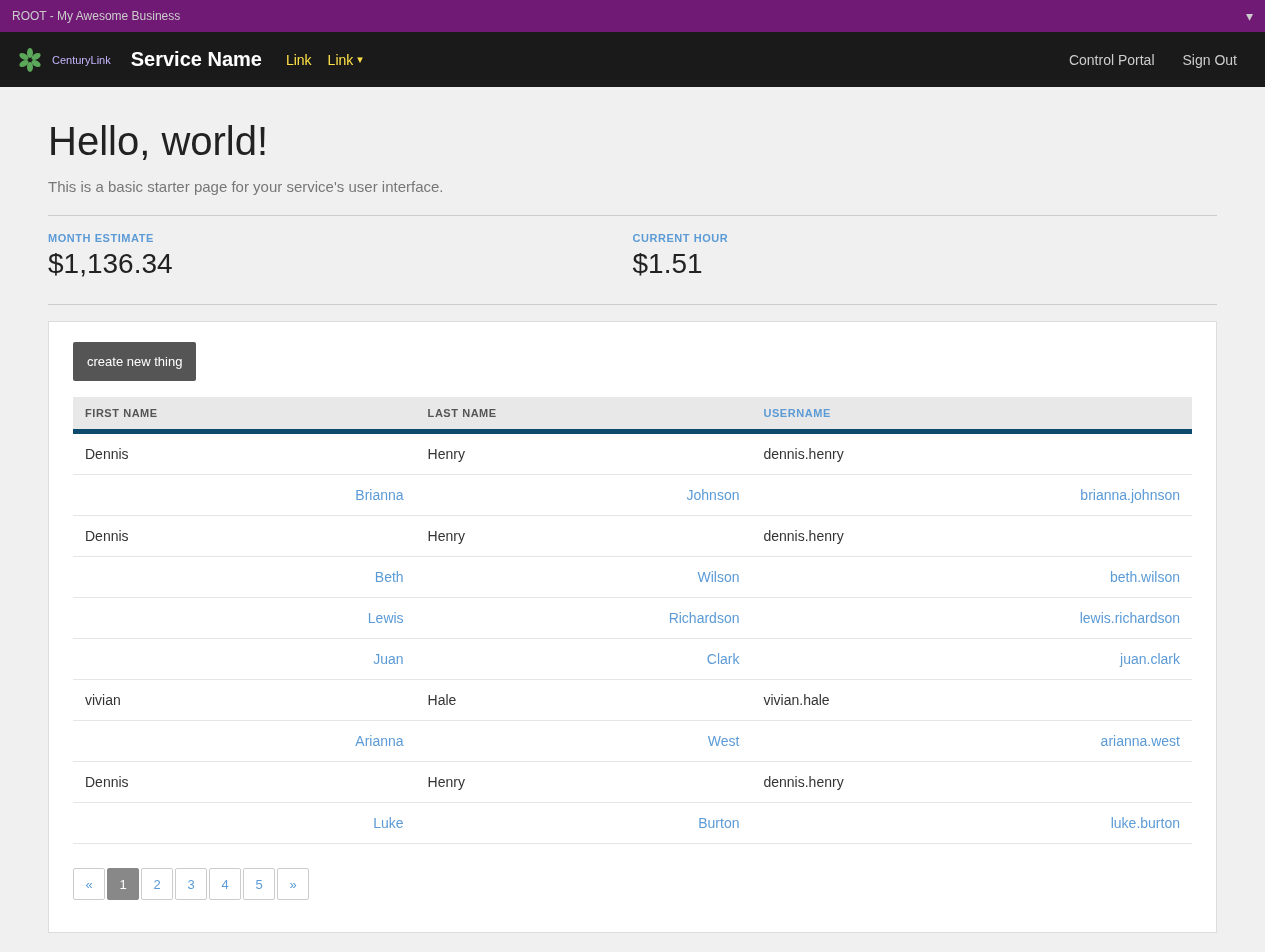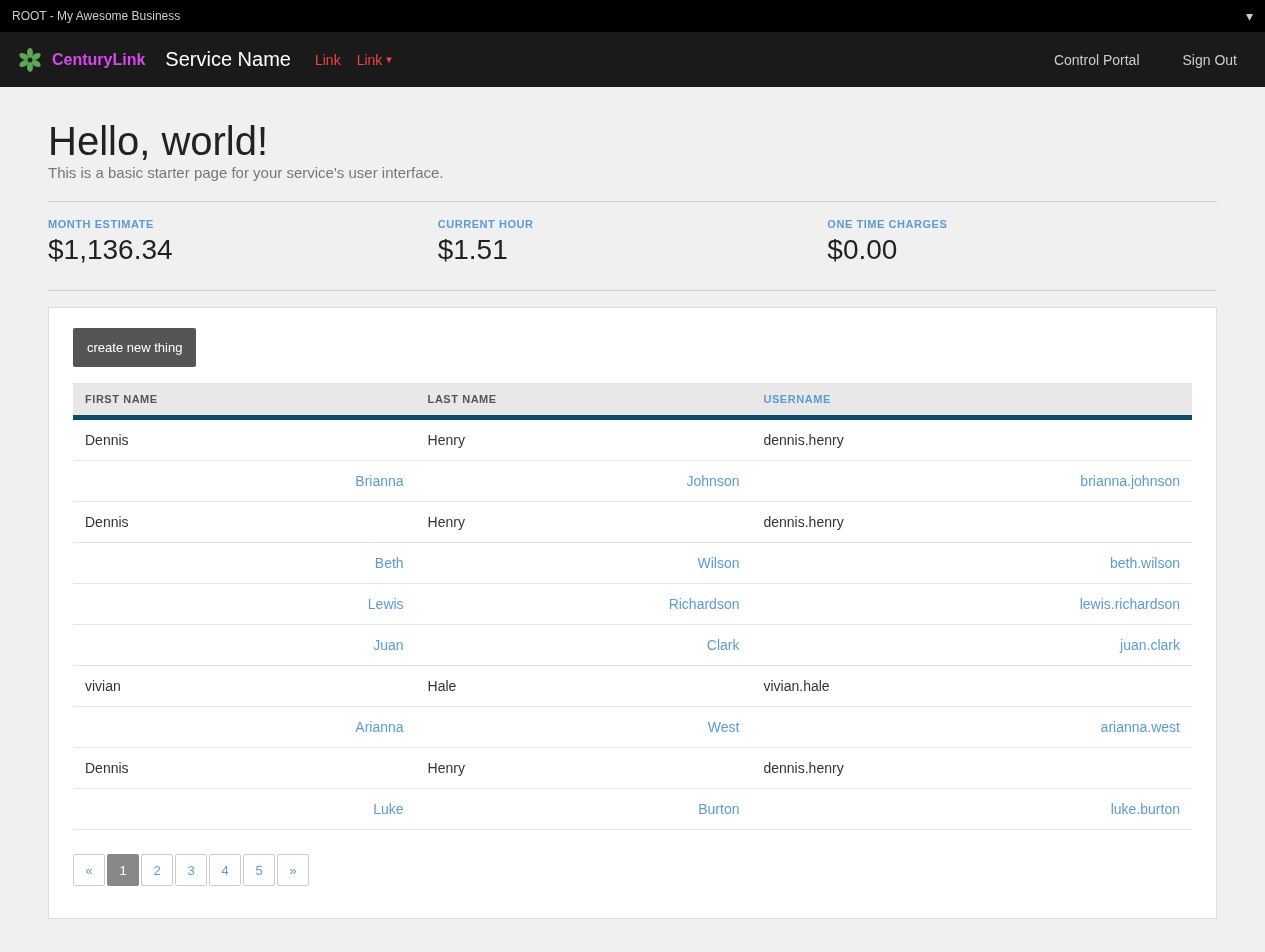--- a/index.html
+++ b/index.html
@@ -1,20 +1,20 @@
 <!DOCTYPE html>
 <html><head>
   <meta charset="utf-8">
   <style>
     * { box-sizing: border-box; margin: 0; padding: 0; }
     body { font-family: Arial, Helvetica, sans-serif; background: #f0f0f0; color: #333; font-size: 14px; }
 
     
     #top-bar {
-      background: #000000;
+      background: #701a75;
       color: #ccc;
       font-size: 12px;
       padding: 16px 12px;
       height: 28px;
       display: flex;
       align-items: center;
       justify-content: space-between;
     }
     #top-bar-title { color: #ccc; }
     #top-bar-chevron { color: #ccc; font-size: 14px; }
@@ -33,40 +33,40 @@
       margin-right: 20px;
     }
     #logo-icon {
       width: 28px;
       height: 28px;
       margin-right: 8px;
     }
     #service-name {
       color: #fff;
       font-size: 20px;
-      font-weight: normal;
+      font-weight: bold;
       margin-right: 24px;
     }
     .nav-link {
-      color: #ef4444;
+      color: #fde047;
       text-decoration: none;
       margin-right: 16px;
       font-size: 14px;
       cursor: pointer;
     }
     .nav-link-dropdown {
       display: flex;
       align-items: center;
       gap: 4px;
     }
     #nav-right {
       margin-left: auto;
       display: flex;
       align-items: center;
-      gap: 19px;
+      gap: 4px;
     }
     .nav-right-link {
       color: #ccc;
       font-size: 14px;
       cursor: pointer;
       padding: 6px 12px;
       text-decoration: none;
     }
 
     
@@ -76,21 +76,21 @@
     }
 
     
     #hero-section {
       margin-bottom: 8px;
     }
     #hero-title {
       font-size: 40px;
       font-weight: 300;
       color: #222;
-      margin-bottom: 0;
+      margin-bottom: 14px;
     }
     #hero-subtitle {
       font-size: 15px;
       color: #777;
       margin-bottom: 20px;
     }
 
     
     .divider {
       border: none;
@@ -229,21 +229,21 @@
 
       <g fill="#5ba85a">
         <ellipse cx="14" cy="7" rx="3" ry="5" transform="rotate(0 14 14)"></ellipse>
         <ellipse cx="14" cy="7" rx="3" ry="5" transform="rotate(60 14 14)"></ellipse>
         <ellipse cx="14" cy="7" rx="3" ry="5" transform="rotate(120 14 14)"></ellipse>
         <ellipse cx="14" cy="7" rx="3" ry="5" transform="rotate(180 14 14)"></ellipse>
         <ellipse cx="14" cy="7" rx="3" ry="5" transform="rotate(240 14 14)"></ellipse>
         <ellipse cx="14" cy="7" rx="3" ry="5" transform="rotate(300 14 14)"></ellipse>
       </g>
     </svg>
-    <span style="color:#d946ef;font-size:16px;font-weight:bold;">CenturyLink</span>
+    <span style="color:#c4b5fd;font-size:11px;font-weight:normal;">CenturyLink</span>
   </div>
   <span id="service-name">Service Name</span>
   <a class="nav-link">Link</a>
   <a class="nav-link nav-link-dropdown">
     <span>Link</span>
     <span style="font-size:11px;">▾</span>
   </a>
   <div id="nav-right">
     <a class="nav-right-link">Control Portal</a>
     <a class="nav-right-link">Sign Out</a>
@@ -261,24 +261,20 @@
 
   <div id="stats-row">
   <div class="stat-item">
         <div class="stat-label">MONTH ESTIMATE</div>
         <div class="stat-value">$1,136.34</div>
       </div>
       <div class="stat-item">
         <div class="stat-label">CURRENT HOUR</div>
         <div class="stat-value">$1.51</div>
       </div>
-      <div class="stat-item">
-        <div class="stat-label">ONE TIME CHARGES</div>
-        <div class="stat-value">$0.00</div>
-      </div>
     </div>
 
   <hr class="divider">
 
   <div id="content-area">
     <button id="create-btn">create new thing</button>
 
     <table id="data-table">
       <thead>
         <tr>

